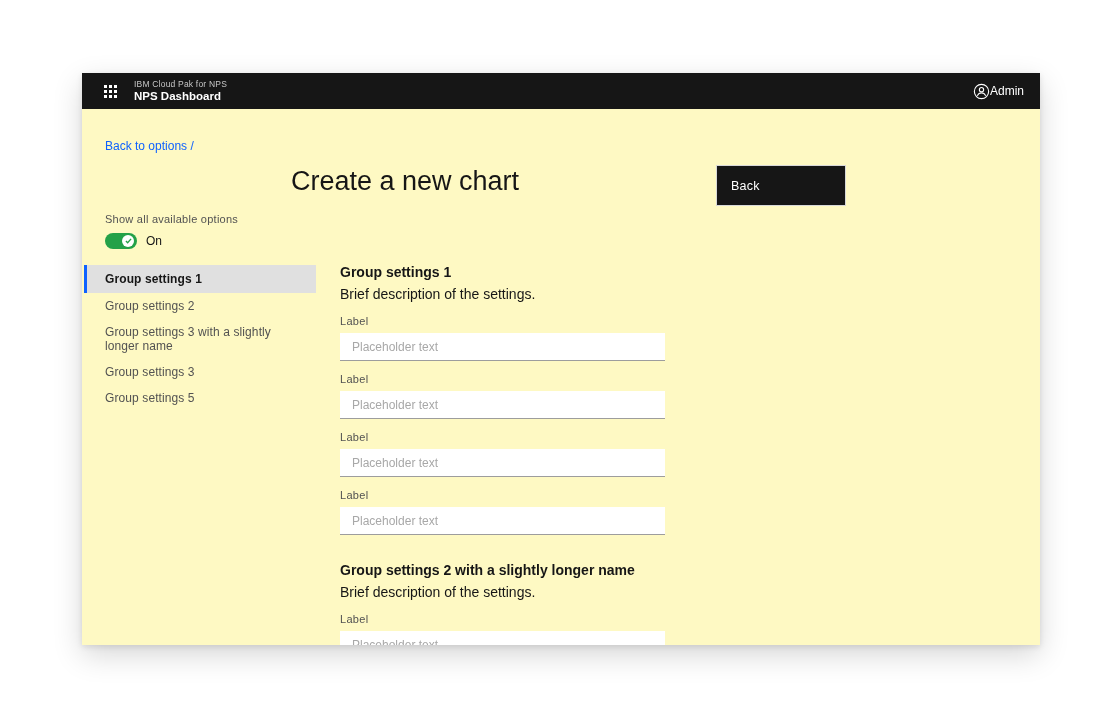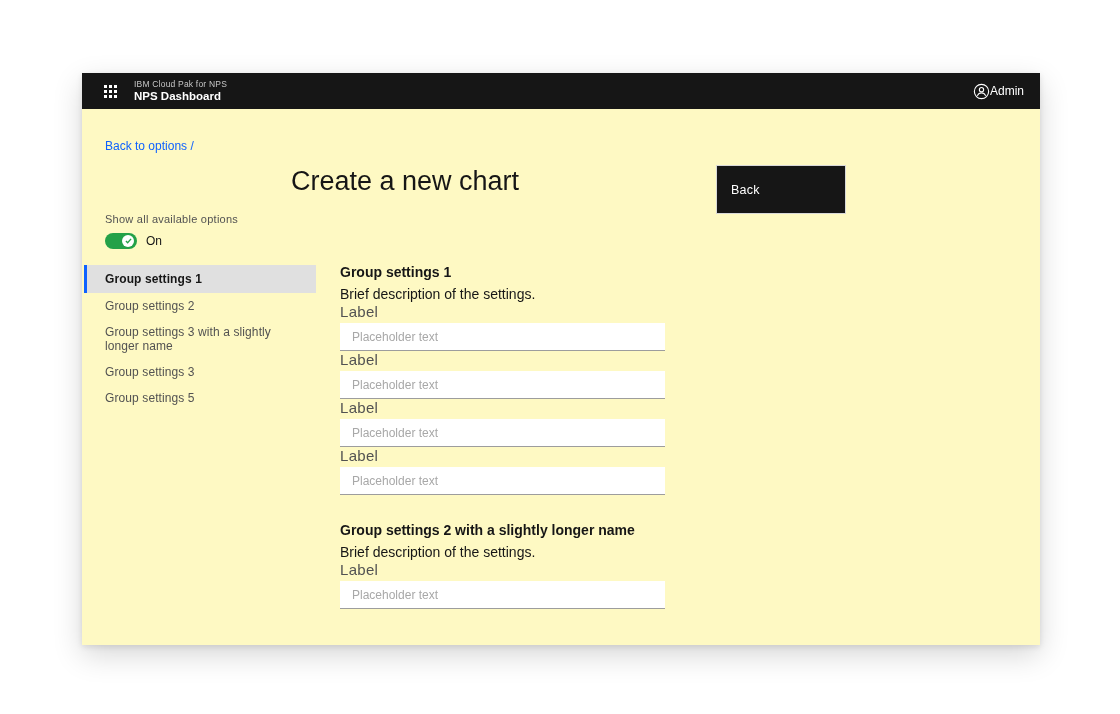--- a/index.html
+++ b/index.html
@@ -35,38 +35,38 @@
   .page-title { font-size:27px; font-weight:300; color:#161616; margin-top:12px; letter-spacing:0;text-align:center; }
   .toggle-label { font-size:11px; color:#525252; margin-top:16px; letter-spacing:0.25px; }
   .toggle-row { margin-top:8px; display:flex; align-items:center; gap:9px; }
   .toggle { position:relative; width:32px; height:16px; border-radius:8px; background:#24a148;
     border:none; cursor:pointer; display:block; }
   .toggle-knob { position:absolute; top:2px; left:17px; width:12px; height:12px; border-radius:50%;
     background:#ffffff; display:flex; align-items:center; justify-content:center; }
   .toggle-state { font-size:12px; color:#161616; }
 
   
-  .btn { position:absolute; top:93px; width:128px; height:47px; border:none; cursor:pointer;
+  .btn { position:absolute; top:93px; width:128px; height:39px; border:none; cursor:pointer;
     text-align:left; padding:0 0 0 14px; font-size:12.5px; font-family:"Liberation Sans", sans-serif;
     color:#ffffff; letter-spacing:0.2px; }
   .btn-back { left:635px; background:#161616; box-shadow:0 0 0 1px #d8d8d8; }
   .btn-create { left:769px; background:#0f62fe; }
 
   
   .side-nav { position:absolute; left:2px; top:192px; width:232px; }
   .nav-item { padding:6px 10px 6px 21px; font-size:12px; line-height:14px; color:#525252;
     cursor:pointer; letter-spacing:0.1px; }
   .nav-item.selected { background:#e0e0e0; border-left:3px solid #0f62fe; padding-left:18px;
     font-weight:bold; color:#161616; padding-top:7px; padding-bottom:7px; }
 
   
   .form-col { position:absolute; left:258px; top:190px; width:325px; }
   .section-title { font-size:14px; line-height:18px; font-weight:bold; color:#161616; }
   .section-desc { font-size:14px; line-height:18px; color:#161616; margin-top:4px; }
-  .field-label { font-size:15px; line-height:13px; color:#525252; margin-top:2px; letter-spacing:0.3px; }
+  .field-label { font-size:11px; line-height:13px; color:#525252; margin-top:12px; letter-spacing:0.3px; }
   .text-input { display:block; width:325px; height:28px; margin-top:5px; background:#ffffff;
     border:none; border-bottom:1px solid #9d9d9d; padding:0 12px; font-size:12px;
     font-family:"Liberation Sans", sans-serif; color:#161616; }
   .text-input::placeholder { color:#a8a8a8; }
   .section + .section { margin-top:26px; }
 </style>
 </head>
 <body>
 
 <div class="app-card">

